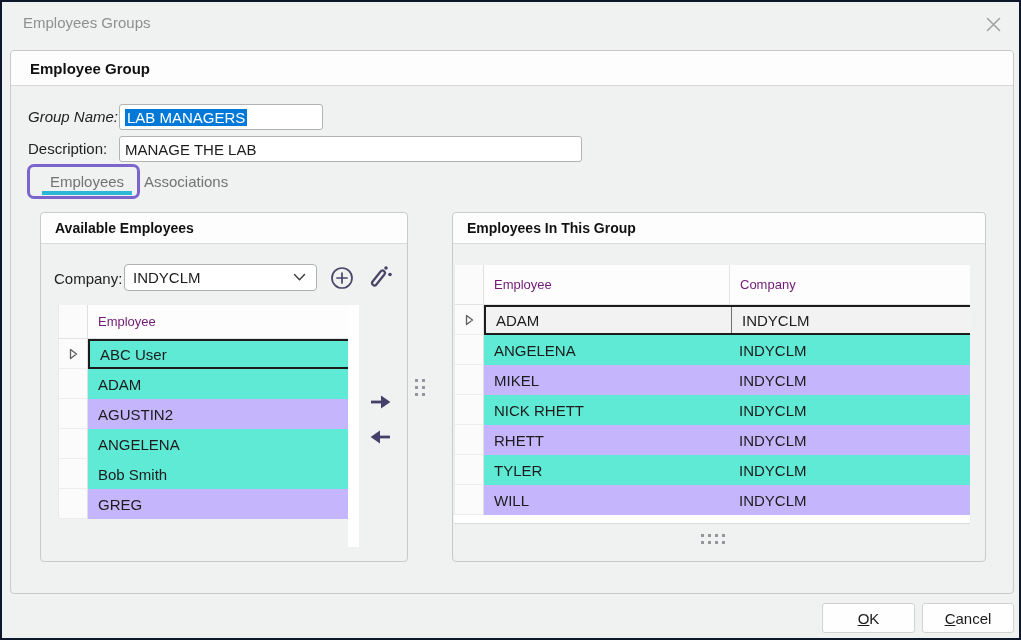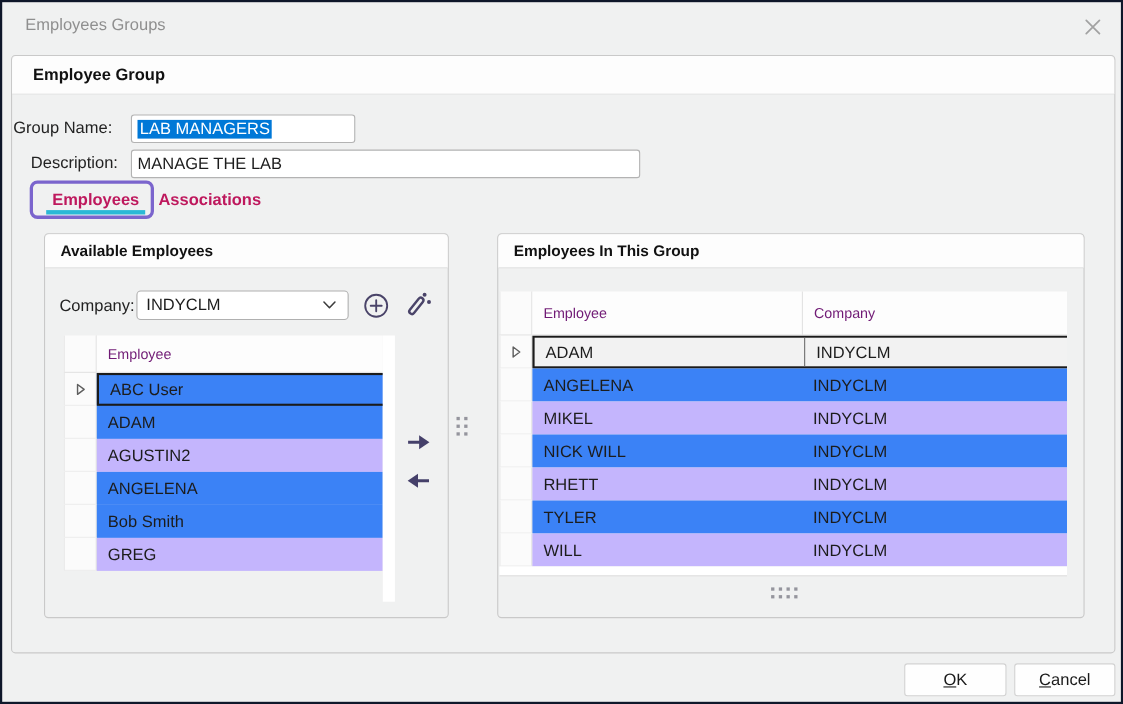--- a/index.html
+++ b/index.html
@@ -25,21 +25,21 @@
   #right-panel { left:450px; top:210px; width:534px; height:350px; }
   #left-panel > .panel-head, #right-panel > .panel-head { height:31px; padding-left:14px; font-size:14px; }
 
   
   .lbl { position:absolute; font-size:15px; color:#222; }
   .textbox { position:absolute; background:#fff; border:1px solid #b3b3b3; border-radius:3px;
     display:flex; align-items:center; padding:0 5px; font-size:15px; color:#1c1c1c; overflow:hidden; white-space:nowrap; }
   .sel-text { background:#0078d7; color:#fff; padding:0 2px; }
 
   
-  .tab { position:absolute; font-size:15px; font-weight:bold; color:#be185d; }
+  .tab { position:absolute; font-size:15px; font-weight:normal; color:#737373; }
   #tab-underline { position:absolute; left:40px; top:189px; width:90px; height:4px; background:#2bb8d6; }
   #click-annotation { position:absolute; left:25px; top:162px; width:113px; height:35px;
     border:3px solid #7b65cd; border-radius:7px; pointer-events:none; }
 
   
   .select { position:absolute; background:#fff; border:1px solid #b0b0b0; border-radius:4px;
     display:flex; align-items:center; font-size:15px; color:#1c1c1c; padding:0 10px 0 8px; }
   .select .chev { margin-left:auto; display:flex; }
 
   .icon-btn { position:absolute; display:flex; align-items:center; justify-content:center; }
@@ -47,21 +47,21 @@
   
   .ghead { position:absolute; display:flex; }
   .gh-spacer { background:#fbfbfb; border-left:1px solid #e9e9e9; border-right:1px solid #e0e0e0; border-bottom:1px solid #e3e3e3; }
   .gh-cell { background:#fdfdfd; border-bottom:1px solid #e3e3e3; display:flex; align-items:center;
     padding-left:10px; font-size:13px; color:#701a75; }
   .rows { position:absolute; overflow:hidden; }
   .row { display:flex; height:30px;text-align:right; }
   .marker { width:30px; flex:0 0 30px; background:#fbfbfb; border-left:1px solid #e9e9e9;
     border-right:1px solid #e0e0e0; border-bottom:1px solid #ededed;
     display:flex; align-items:center; justify-content:center; }
-  .cells { flex:1; display:flex; align-items:stretch; background:#3b82f6; }
+  .cells { flex:1; display:flex; align-items:stretch; background:#5eead4; }
   .row.shaded .cells { background:#c4b5fd; }
   .cells .cell { display:flex; align-items:center; padding-left:10px; font-size:15px; color:#1c1c1c; }
   #left-grid-rows .cell { width:260px; }
   #right-grid-rows .cell-emp { width:245px; }
   #right-grid-rows .cell-co { width:241px; }
   .row.selected .cells { border:2px solid #1b1b1b; }
   #right-grid-rows .row.selected .cells { background:#f2f2f2; }
   #right-grid-rows .row.selected .cell-co { border-left:1px solid #6e6e6e; }
   .empty-row { position:absolute; background:#fff; border-bottom:1px solid #dadada; }
   .scroll-strip { position:absolute; background:#ffffff; }
@@ -86,21 +86,21 @@
   <div class="close-btn">
     <svg width="17" height="17" viewBox="0 0 17 17">
         <path d="M2.5 2.5l12 12M14.5 2.5l-12 12" stroke="#a2a2a2" stroke-width="1.6" stroke-linecap="round"></path>
       </svg>
   </div>
 
   <div id="main-panel" class="panel">
     <div class="panel-head">Employee Group</div>
   </div>
 
-  <div class="lbl" style="left:10px; top:106px;">Group Name:</div>
+  <div class="lbl" style="left:26px; top:106px;font-style:italic;">Group Name:</div>
   <div class="textbox" style="left:117px; top:102px; width:204px; height:26px;">
     <span class="sel-text">LAB MANAGERS</span>
   </div>
 
   <div class="lbl" style="left:26px; top:138px;">Description:</div>
   <div class="textbox" style="left:117px; top:134px; width:463px; height:26px;">
     <span>MANAGE THE LAB</span>
   </div>
 
   <div class="tab" style="left:40px; top:171px; width:90px; text-align:center;">Employees</div>
@@ -238,21 +238,21 @@
     <div class="row shaded">
       <div class="marker"></div>
       <div class="cells">
         <span class="cell cell-emp">MIKEL</span>
         <span class="cell cell-co">INDYCLM</span>
       </div>
     </div>
     <div class="row">
       <div class="marker"></div>
       <div class="cells">
-        <span class="cell cell-emp">NICK WILL</span>
+        <span class="cell cell-emp">NICK RHETT</span>
         <span class="cell cell-co">INDYCLM</span>
       </div>
     </div>
     <div class="row shaded">
       <div class="marker"></div>
       <div class="cells">
         <span class="cell cell-emp">RHETT</span>
         <span class="cell cell-co">INDYCLM</span>
       </div>
     </div>

